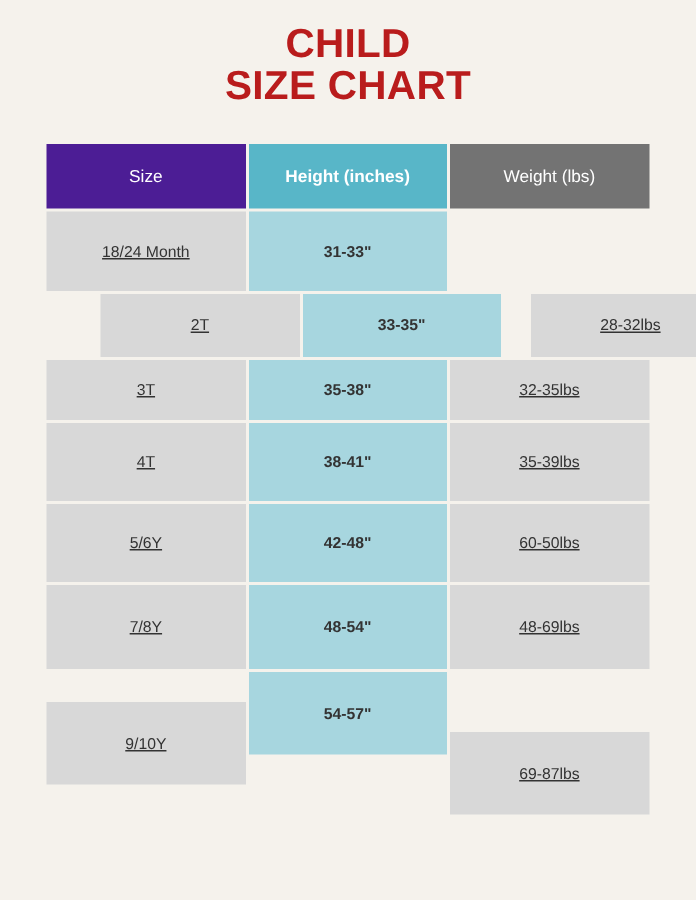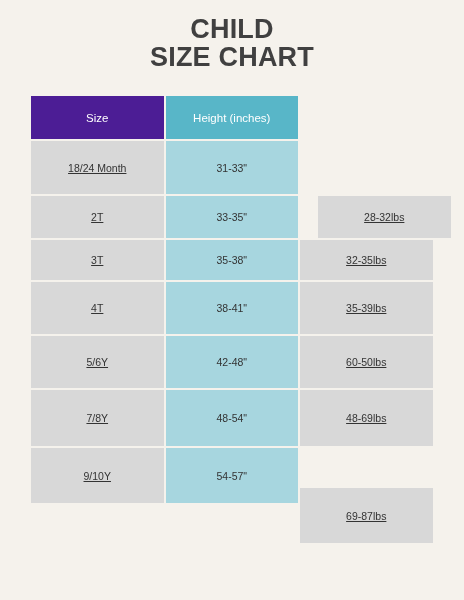--- a/index.html
+++ b/index.html
@@ -1,49 +1,50 @@
 <!DOCTYPE html>
 <html><head>
 <meta charset="utf-8">
 <style>
   html,body{margin:0;padding:0;}
   body{width:464px;height:600px;background:#f5f2ec;font-family:"Liberation Sans",sans-serif;overflow:hidden;}
   .page{position:relative;width:464px;height:600px;}
-  .title{position:absolute;left:0;top:16px;width:464px;text-align:center;color:#404040;font-weight:bold;font-size:27px;line-height:27.5px;letter-spacing:0.2px;}
+  .title{position:absolute;left:0;top:16px;width:464px;text-align:center;color:#b91c1c;font-weight:bold;font-size:27px;line-height:27.5px;letter-spacing:0.2px;}
   .table{position:absolute;left:31px;top:96px;width:401.5px;}
   .row{display:flex;gap:2px;margin-bottom:2px;}
   .cell{flex:0 0 132.5px;display:flex;align-items:center;justify-content:center;font-size:10.5px;color:#333;}
   .hdr .cell{height:43px;color:#fff;font-size:11.5px;}
   .c1{background:#4c1d95;}
-  .c2{background:#58b6c8;}
+  .c2{background:#58b6c8;font-weight:bold;}
   .c3{background:#737373;}
   .body .c1,.body .c3{background:#d8d8d8;text-decoration:underline;}
   .body .c2{background:#a7d6df;}
   .logo{position:absolute;left:181px;top:519px;width:100px;height:72px;}
 </style>
 </head>
 <body>
 
 <div class="page">
   <div class="title">
     <div>CHILD</div>
     <div>SIZE CHART</div>
   </div>
   <div class="table">
     <div class="row hdr">
       <div class="cell c1">Size</div>
       <div class="cell c2">Height (inches)</div>
+      <div class="cell c3">Weight (lbs)</div>
     </div>
     <div id="rows">
         <div class="row body">
           <div class="cell c1" style="height: 53.3px;">18/24 Month</div>
           <div class="cell c2" style="height: 53.3px;">31-33"</div>
         </div>
         <div class="row body">
-          <div class="cell c1" style="height: 42.1px;">2T</div>
+          <div class="cell c1" style="height: 42.1px; margin-left: 36px;">2T</div>
           <div class="cell c2" style="height: 42.1px;">33-35"</div>
           <div class="cell c3" style="height: 42.1px; margin-left: 18px;">28-32lbs</div>
         </div>
         <div class="row body">
           <div class="cell c1" style="height: 39.3px;">3T</div>
           <div class="cell c2" style="height: 39.3px;">35-38"</div>
           <div class="cell c3" style="height: 39.3px;">32-35lbs</div>
         </div>
         <div class="row body">
           <div class="cell c1" style="height: 52.2px;">4T</div>
@@ -54,20 +55,20 @@
           <div class="cell c1" style="height: 52.5px;">5/6Y</div>
           <div class="cell c2" style="height: 52.5px;">42-48"</div>
           <div class="cell c3" style="height: 52.5px;">60-50lbs</div>
         </div>
         <div class="row body">
           <div class="cell c1" style="height: 55.8px;">7/8Y</div>
           <div class="cell c2" style="height: 55.8px;">48-54"</div>
           <div class="cell c3" style="height: 55.8px;">48-69lbs</div>
         </div>
         <div class="row body">
-          <div class="cell c1" style="height: 55.1px;">9/10Y</div>
+          <div class="cell c1" style="height: 55.1px; margin-top: 20px;">9/10Y</div>
           <div class="cell c2" style="height: 55.1px;">54-57"</div>
           <div class="cell c3" style="height: 55.1px; margin-top: 40px;">69-87lbs</div>
         </div>
       </div>
   </div>
   <div class="logo"></div>
 </div>
 
 </body></html>

